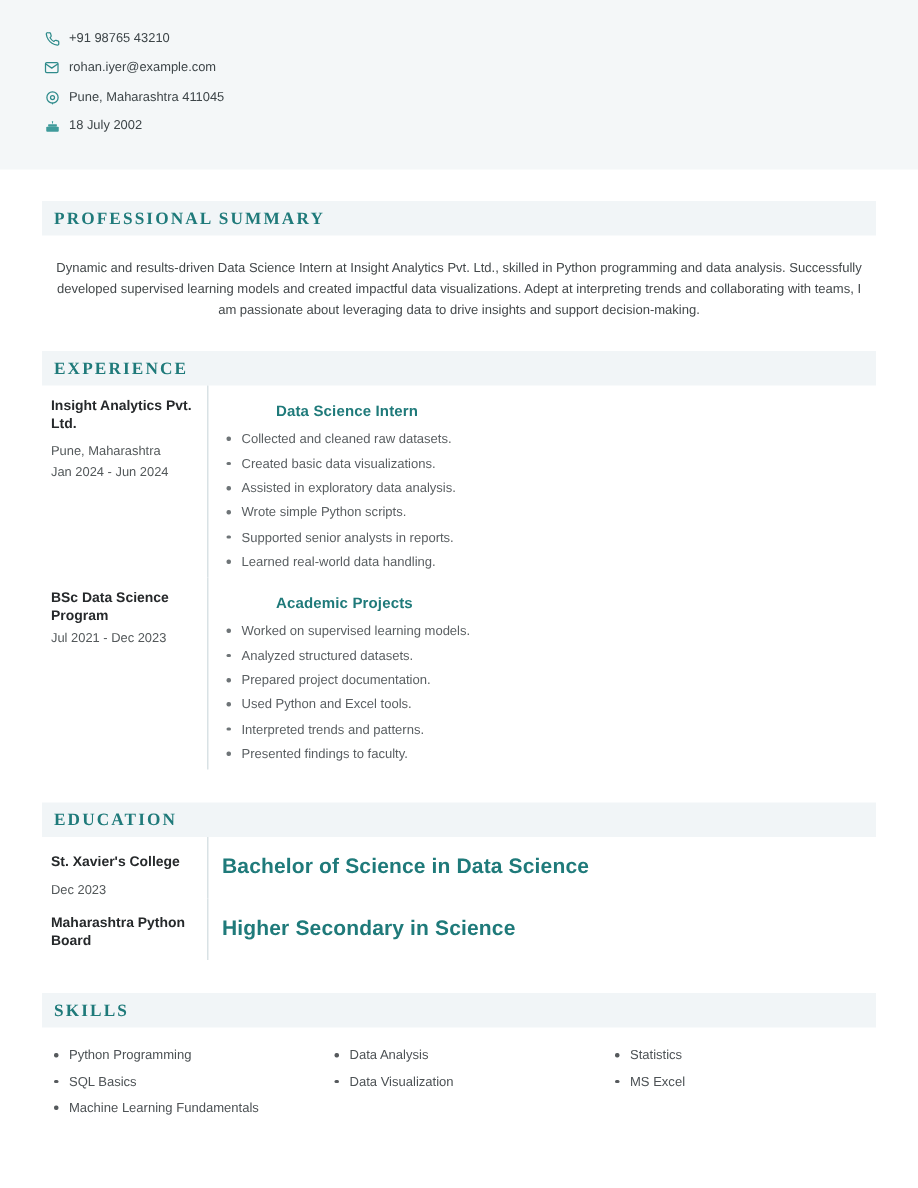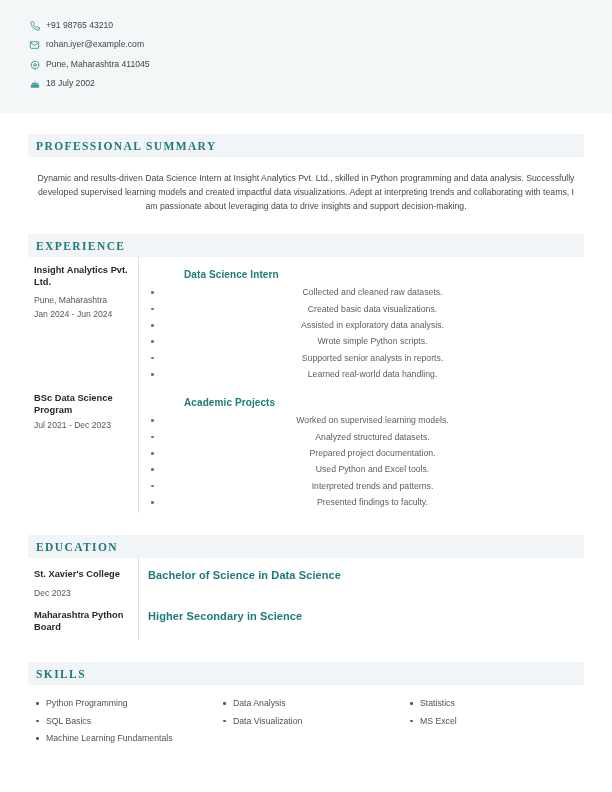--- a/index.html
+++ b/index.html
@@ -146,21 +146,20 @@
     font-weight: bold;
     color: #1f7a7a;
     margin-bottom: 7px;
     letter-spacing: 0.1px;
     margin-left: 36px;
   }
   ul.bullets {
     list-style: none;
     margin: 0;
     padding: 0;
-    text-align: center;
   }
   ul.bullets li {
     font-size: 8.7px;
     color: #5a5f62;
     line-height: 1.26;
     margin-bottom: 5.4px;
     padding-left: 13px;
     position: relative;
   }
   ul.bullets li:before {
@@ -171,21 +170,21 @@
     width: 2.6px;
     height: 2.6px;
     border-radius: 50%;
     background: #6e7477;
   }
 
   
   .edu-entry .entry-left { padding-top: 11px; }
   .edu-entry .entry-right { padding-top: 11px; }
   .edu-degree {
-    font-size: 11px;
+    font-size: 14px;
     font-weight: bold;
     color: #1f7a7a;
     letter-spacing: 0.1px;
   }
   .edu-date {
     font-size: 8.6px;
     color: #53585a;
     margin-top: 7px;
   }
 

